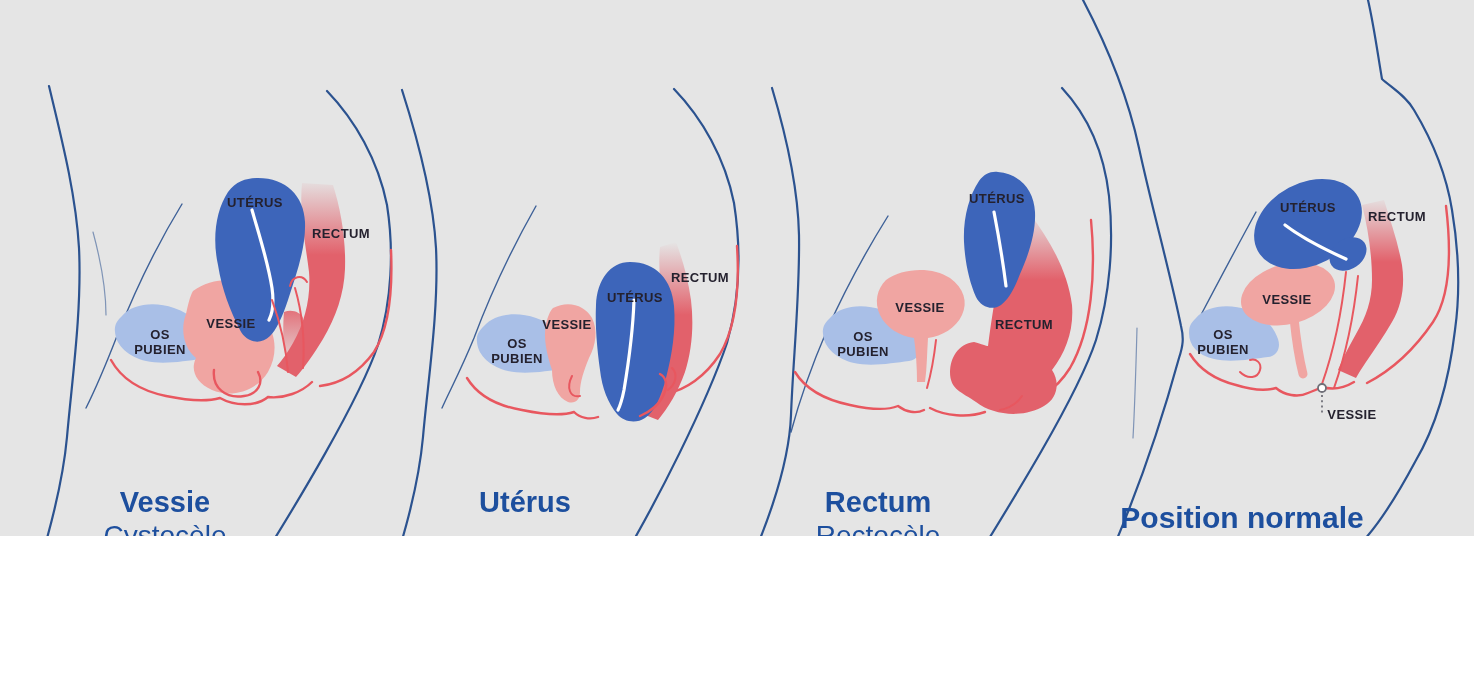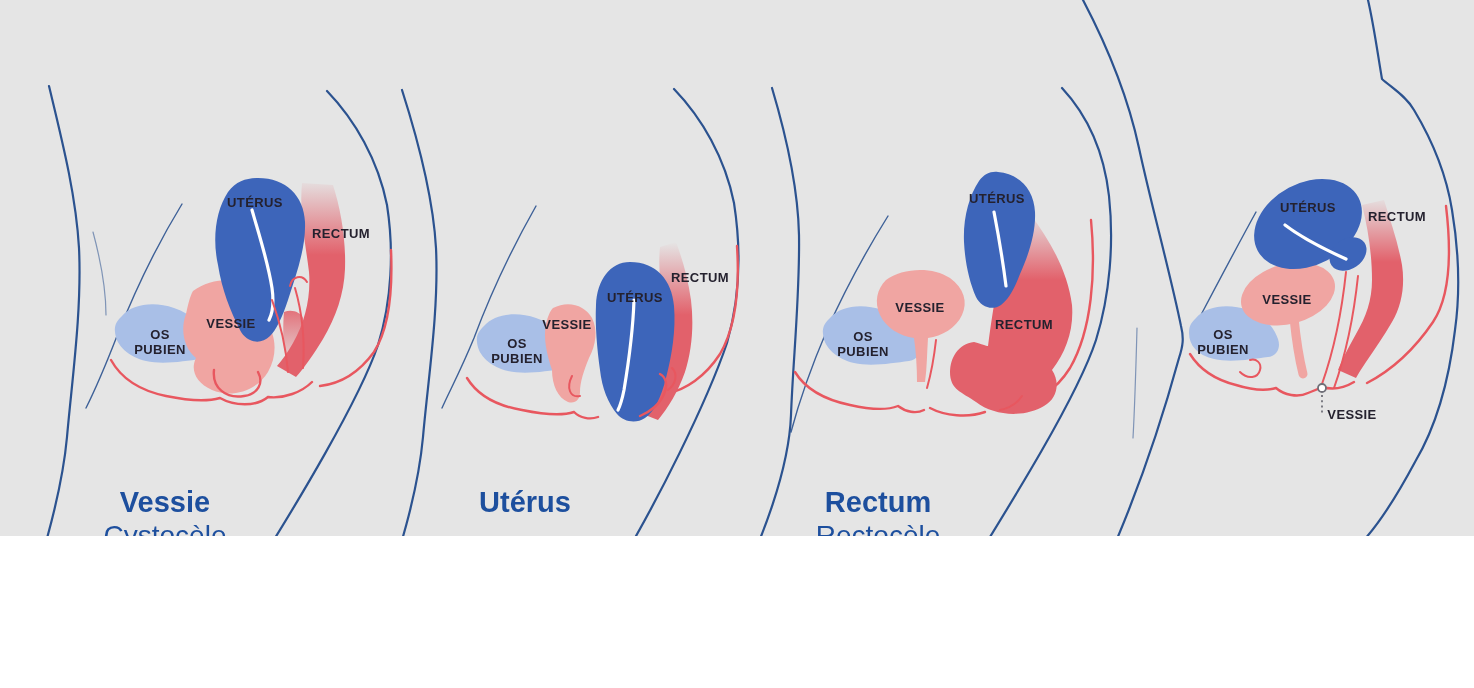--- a/index.html
+++ b/index.html
@@ -171,13 +171,16 @@
     <div class="t">Vessie</div>
     <div class="s">Cystocèle</div>
   </div>
   <div class="caption" style="left:525px;top:486px">
     <div class="t">Utérus</div>
   </div>
   <div class="caption" style="left:878px;top:486px">
     <div class="t">Rectum</div>
     <div class="s">Rectocèle</div>
   </div>
+  <div class="caption" style="left:1242px;top:501px">
+    <div class="t big">Position normale</div>
+  </div>
 </div>
 
 </body></html>

